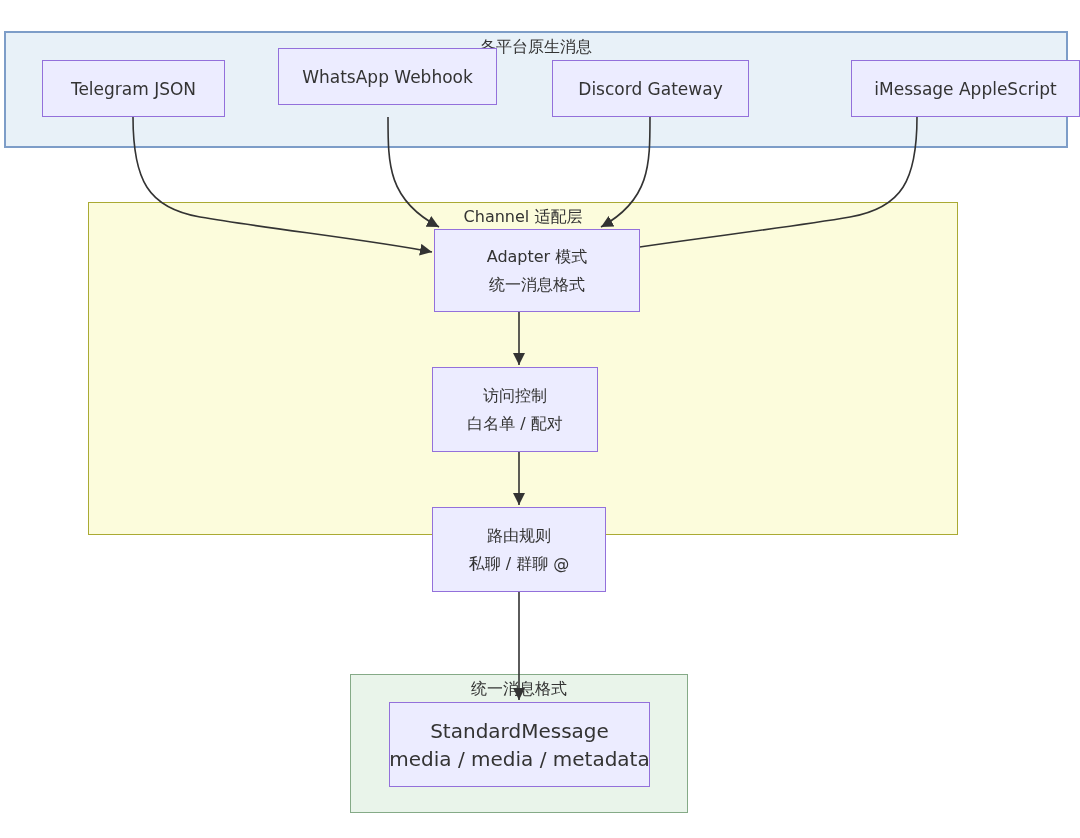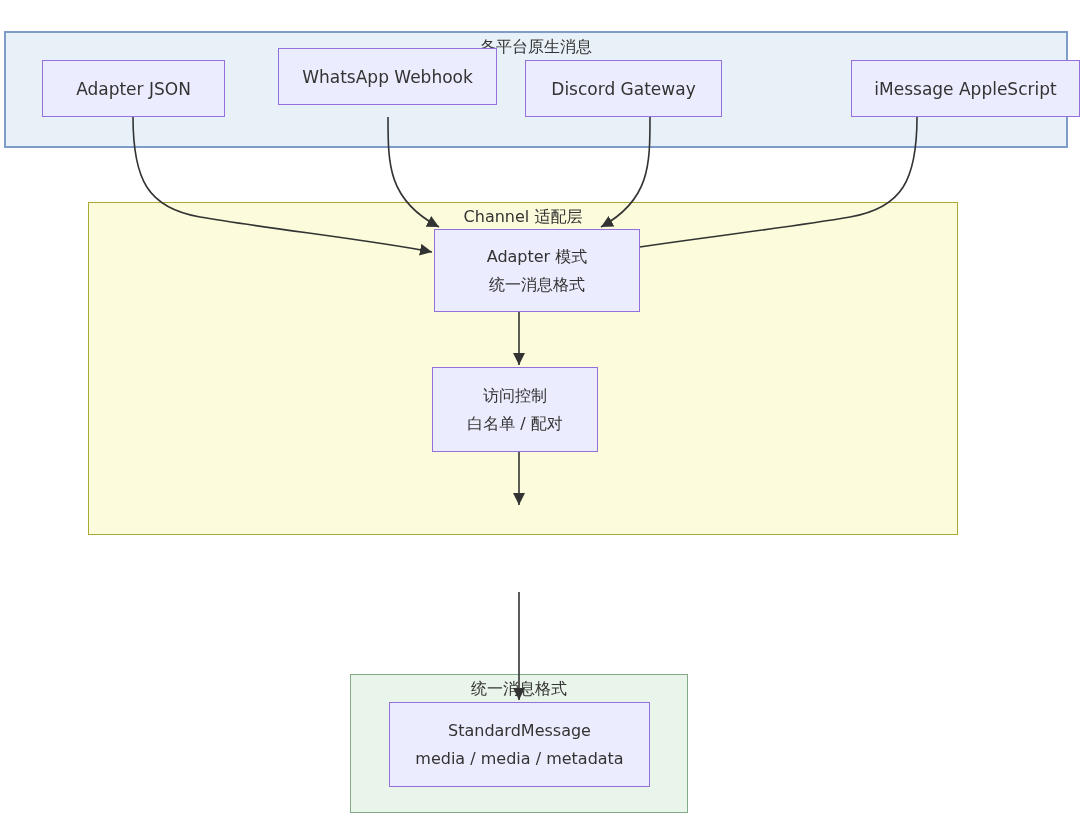--- a/index.html
+++ b/index.html
@@ -57,26 +57,26 @@
     justify-content: center;
     text-align: center;
     font-size: 17px;
     color: #333333;
     line-height: 28px;
     white-space: nowrap;
     z-index: 2;
   }
   #node-telegram  { left: 42px;  top: 60px; width: 183px; height: 57px; }
   #node-whatsapp  { left: 278px; top: 48px; width: 219px; height: 57px; }
-  #node-discord   { left: 525px; top: 60px; width: 197px; height: 57px; }
+  #node-discord   { left: 552px; top: 60px; width: 197px; height: 57px; }
   #node-imessage  { left: 803px; top: 60px; width: 229px; height: 57px; margin-left: 48px; }
   #node-adapter   { left: 434px; top: 229px; width: 206px; height: 83px; font-size: 16px; }
   #node-access    { left: 432px; top: 367px; width: 166px; height: 85px; font-size: 16px; }
   #node-routing   { left: 432px; top: 507px; width: 174px; height: 85px; font-size: 16px; }
-  #node-standard  { left: 389px; top: 702px; width: 261px; height: 85px; font-size: 16px; }
+  #node-standard  { left: 389px; top: 702px; width: 261px; height: 85px; font-size: 20px; }
   #edges-layer {
     position: absolute;
     left: 0; top: 0;
     width: 1080px;
     height: 838px;
     z-index: 1;
     pointer-events: none;
   }
   #edges-layer path.edge {
     fill: none;
@@ -110,39 +110,43 @@
 
   <div class="group" id="group-channel">
     <div class="group-title">Channel 适配层</div>
   </div>
 
   <div class="group" id="group-unified">
     <div class="group-title">统一消息格式</div>
   </div>
 
   <div class="node" id="node-telegram">
-    <span>Adapter JSON</span>
+    <span>Telegram JSON</span>
   </div>
   <div class="node" id="node-whatsapp">
     <span>WhatsApp Webhook</span>
   </div>
   <div class="node" id="node-discord">
     <span>Discord Gateway</span>
   </div>
   <div class="node" id="node-imessage">
     <span>iMessage AppleScript</span>
   </div>
 
   <div class="node" id="node-adapter">
     <span>Adapter 模式</span>
     <span>统一消息格式</span>
   </div>
   <div class="node" id="node-access">
     <span>访问控制</span>
     <span>白名单 / 配对</span>
   </div>
+  <div class="node" id="node-routing">
+    <span>路由规则</span>
+    <span>私聊 / 群聊 @</span>
+  </div>
 
   <div class="node" id="node-standard">
     <span>StandardMessage</span>
     <span>media / media / metadata</span>
   </div>
 
 </div>
 
 </body></html>

